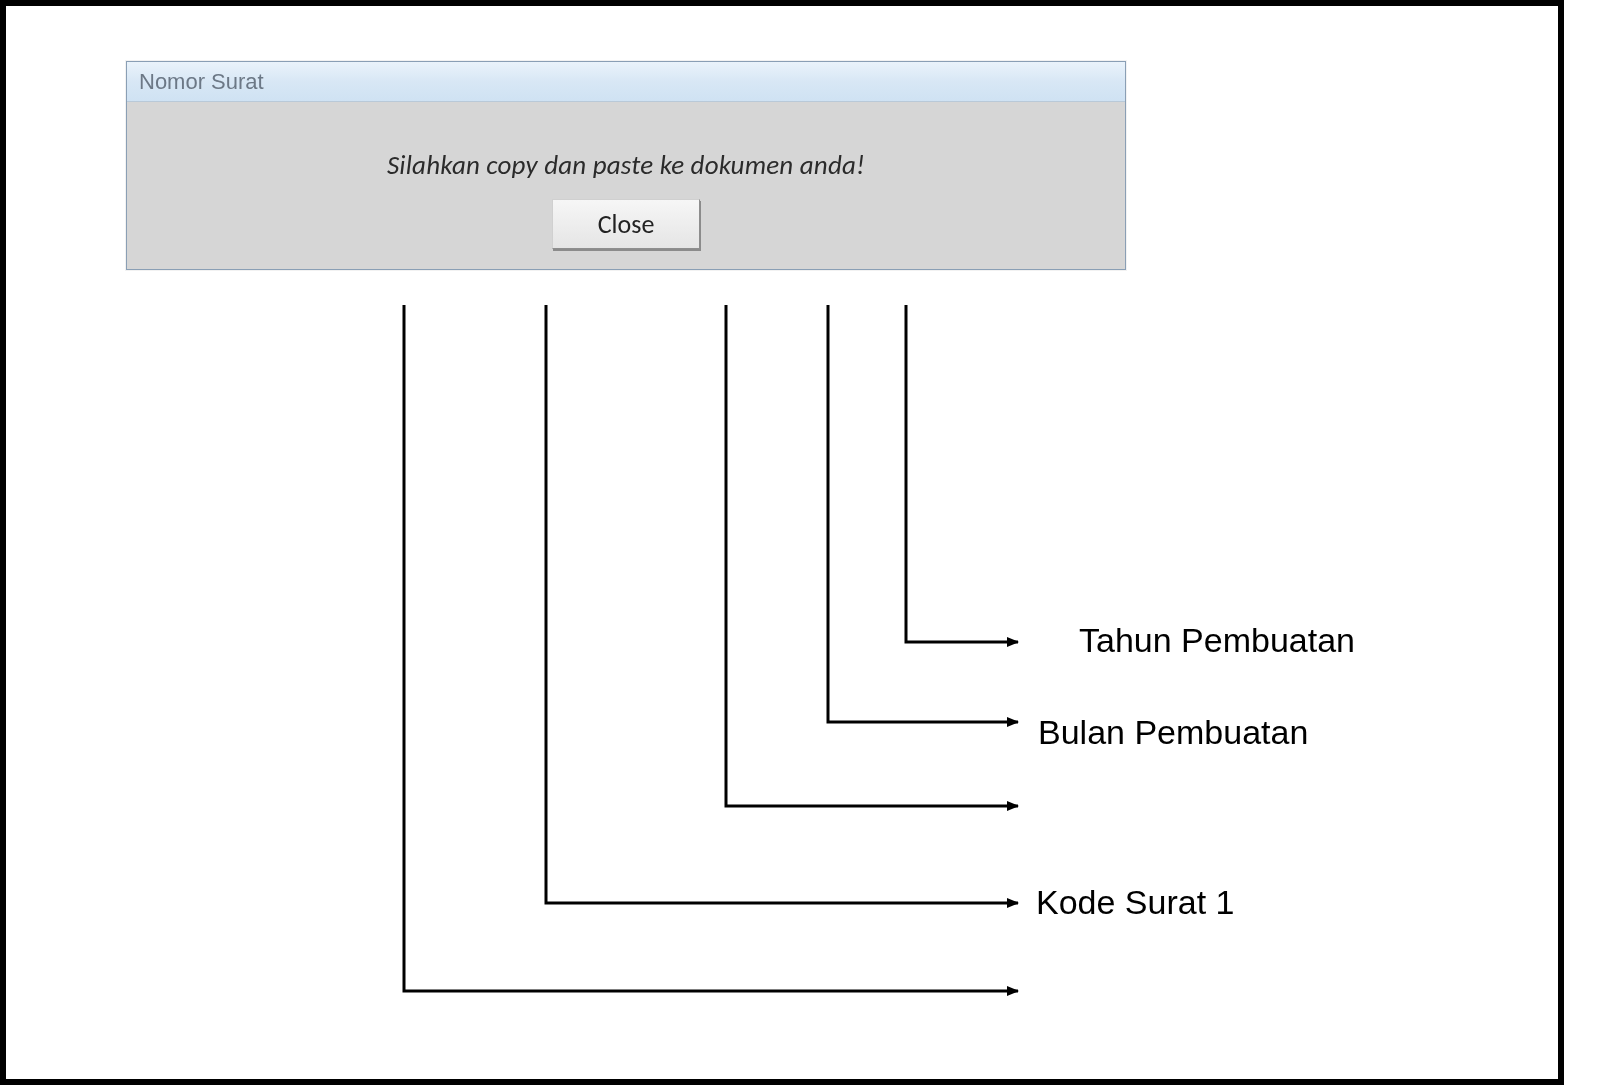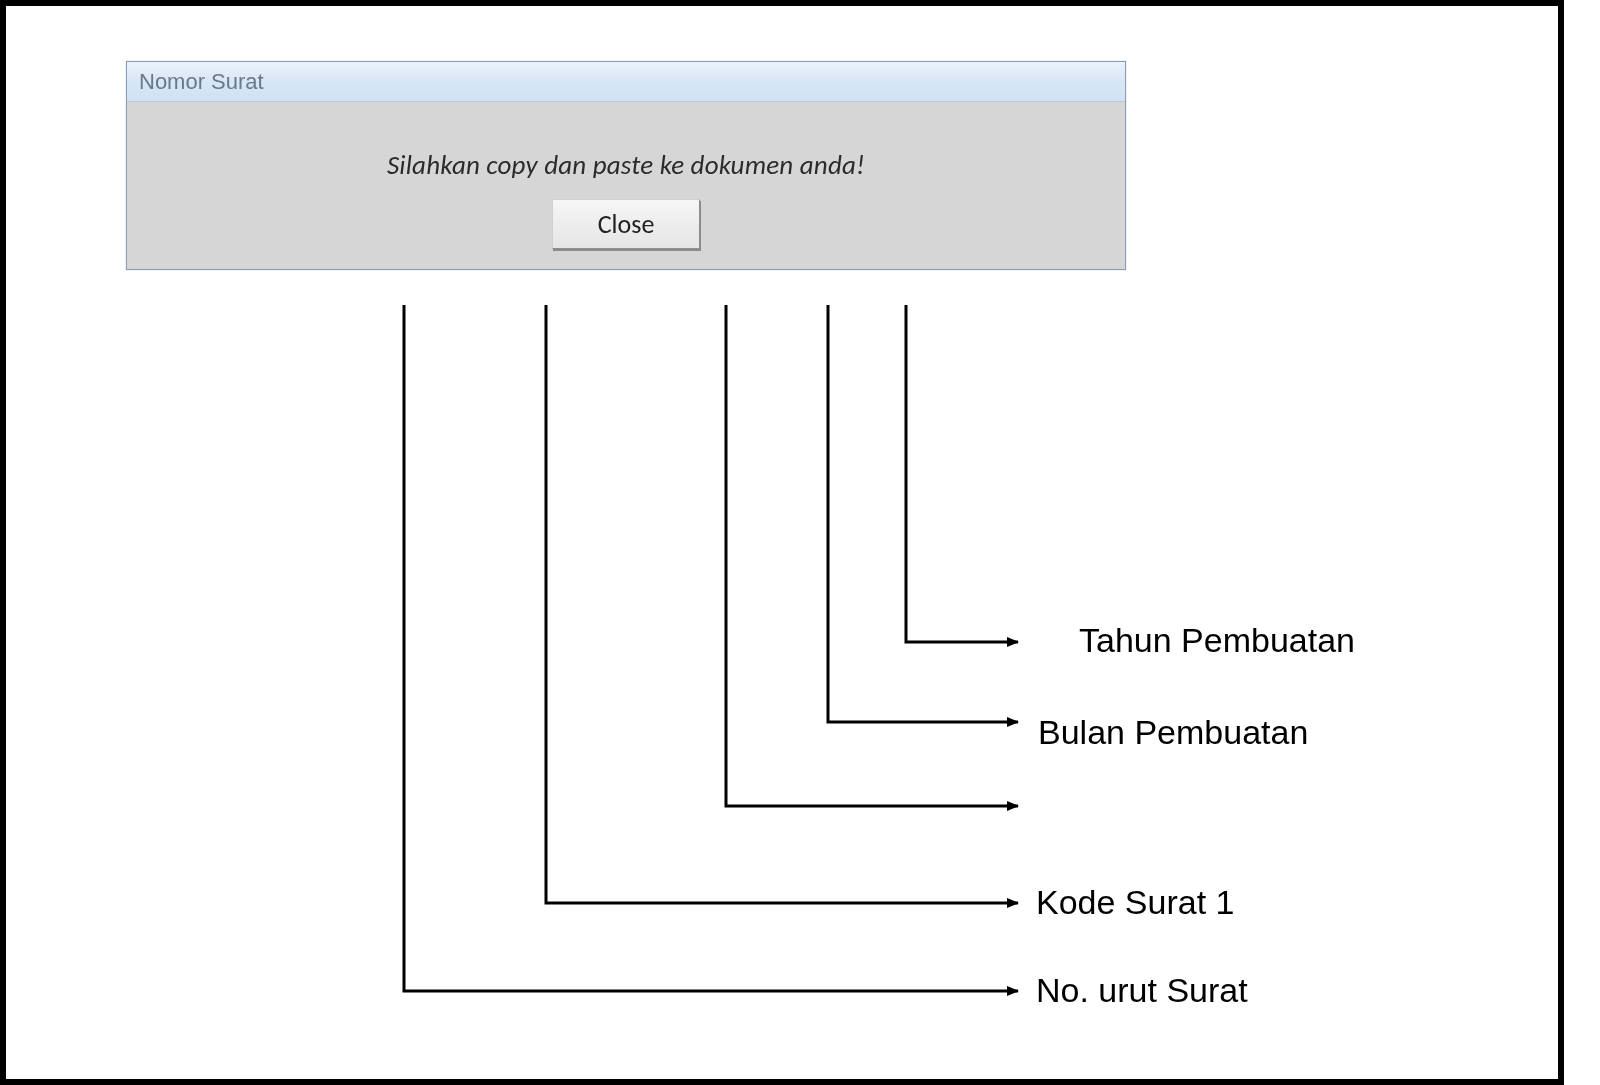--- a/index.html
+++ b/index.html
@@ -131,21 +131,20 @@
       <div class="instruction">Silahkan copy dan paste ke dokumen anda!</div>
       <div style="text-align:center;">
         <button class="close-btn">Close</button>
       </div>
     </div>
   </div>
 
   <div class="ann-label" style="left:1030px; top:615px;margin-left:43px;">Tahun Pembuatan</div>
   <div class="ann-label" style="left:1032px; top:695px;margin-top:12px;">Bulan Pembuatan</div>
   <div class="ann-label" style="left:1030px; top:877px;">Kode Surat 1</div>
-  <div class="ann-label" style="left:1030px; top:965px;">No. urut Surat</div>
 
   <svg class="annotation-svg" viewBox="0 0 1600 1085">
     <defs>
       <marker id="arrow" markerWidth="12" markerHeight="10" refX="11" refY="5" orient="auto" markerUnits="userSpaceOnUse">
         <path d="M0,0 L12,5 L0,10 Z" fill="#000"></path>
       </marker>
     </defs>
     <g stroke="#000" stroke-width="3" fill="none">
 
       <path d="M 900 299 L 900 636 L 1012 636" marker-end="url(#arrow)"></path>

